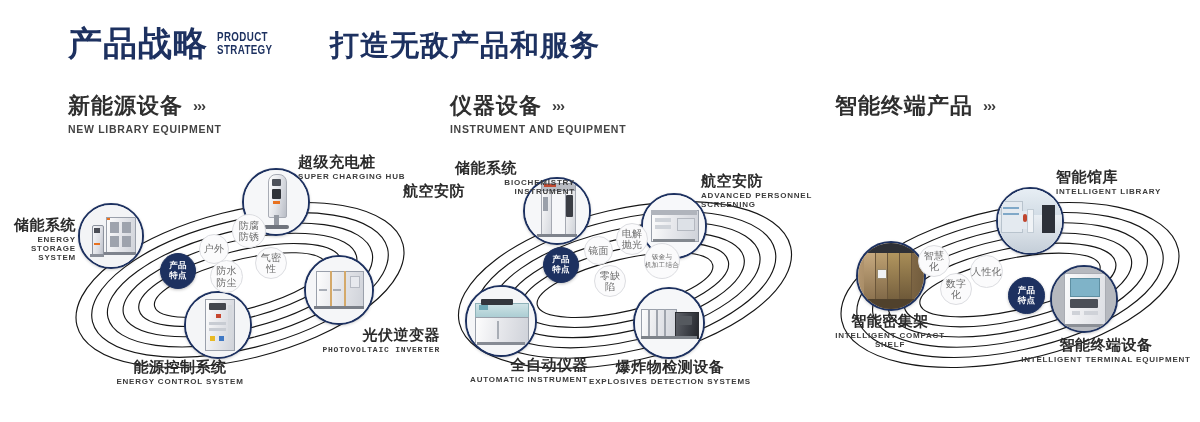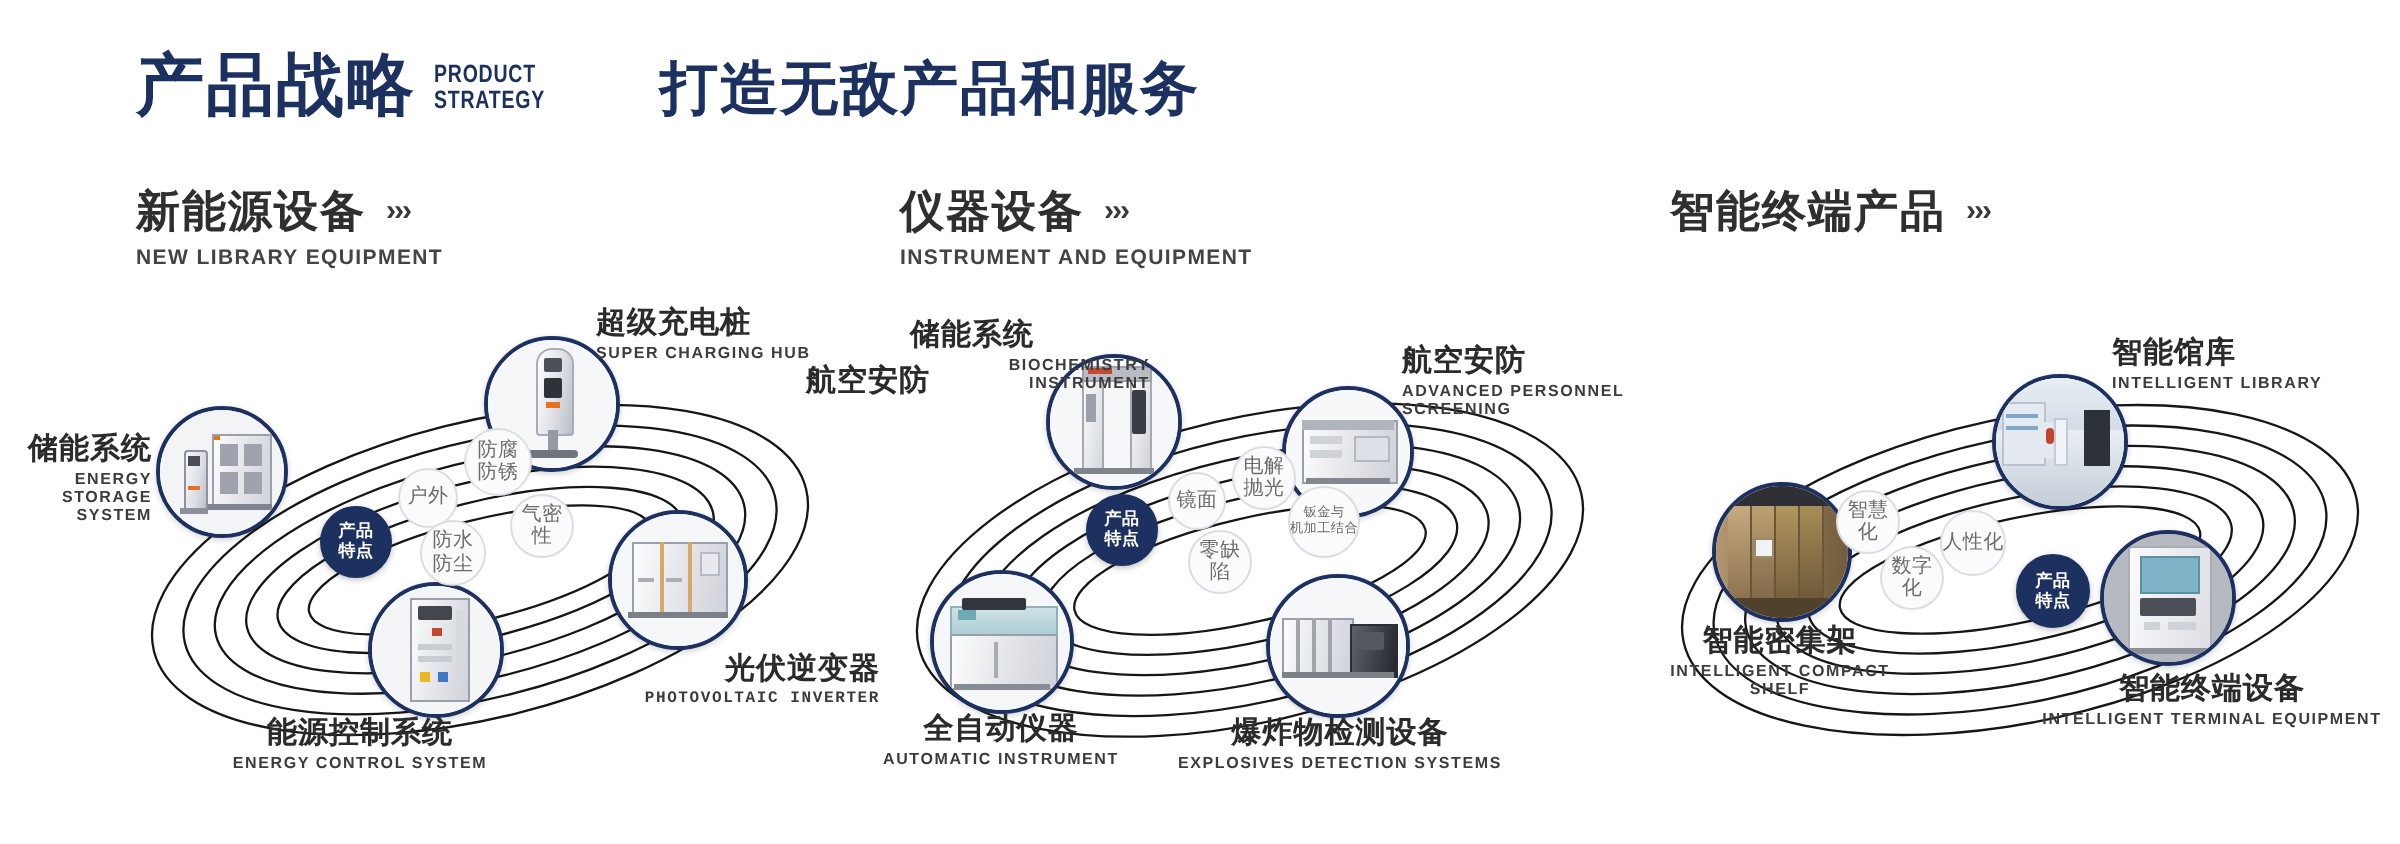--- a/index.html
+++ b/index.html
@@ -252,21 +252,21 @@
     <div class="node" style="left:40px;top:130px;width:68px;height:68px;">
       <div class="ph" style="background:#f5f6f8;">
         <div class="dev" style="left:8px;top:16px;width:52px;height:14px;background:linear-gradient(180deg,#cfe3e6,#a9ccd2);border:1px solid #8fb2b9;"></div>
         <div class="dev" style="left:14px;top:12px;width:32px;height:6px;background:#33363c;border-radius:1px;"></div>
         <div class="dev cab" style="left:8px;top:30px;width:52px;height:26px;"></div>
         <div class="dev" style="left:12px;top:18px;width:9px;height:5px;background:#6fa9b5;"></div>
         <div class="dev" style="left:30px;top:34px;width:1.5px;height:18px;background:#a8adb5;"></div>
         <div class="dev" style="left:10px;top:55px;width:48px;height:3px;background:#868b94;"></div>
       </div>
     </div>
-    <div class="cap c" style="left:-12px;top:202px;width:175px;">
+    <div class="cap c" style="left:-12px;top:202px;width:175px;text-align:right;">
       <div class="cn">全自动仪器</div>
       <div class="en" style="white-space:pre-line;">AUTOMATIC INSTRUMENT</div>
     </div>
 
     <div class="node" style="left:208px;top:132px;width:68px;height:68px;">
       <div class="ph" style="background:#f6f7f9;">
         <div class="dev cab" style="left:6px;top:20px;width:34px;height:28px;"></div>
         <div class="dev" style="left:13px;top:20px;width:1.5px;height:28px;background:#9fa4ad;"></div>
         <div class="dev" style="left:21px;top:20px;width:1.5px;height:28px;background:#9fa4ad;"></div>
         <div class="dev" style="left:29px;top:20px;width:1.5px;height:28px;background:#9fa4ad;"></div>

